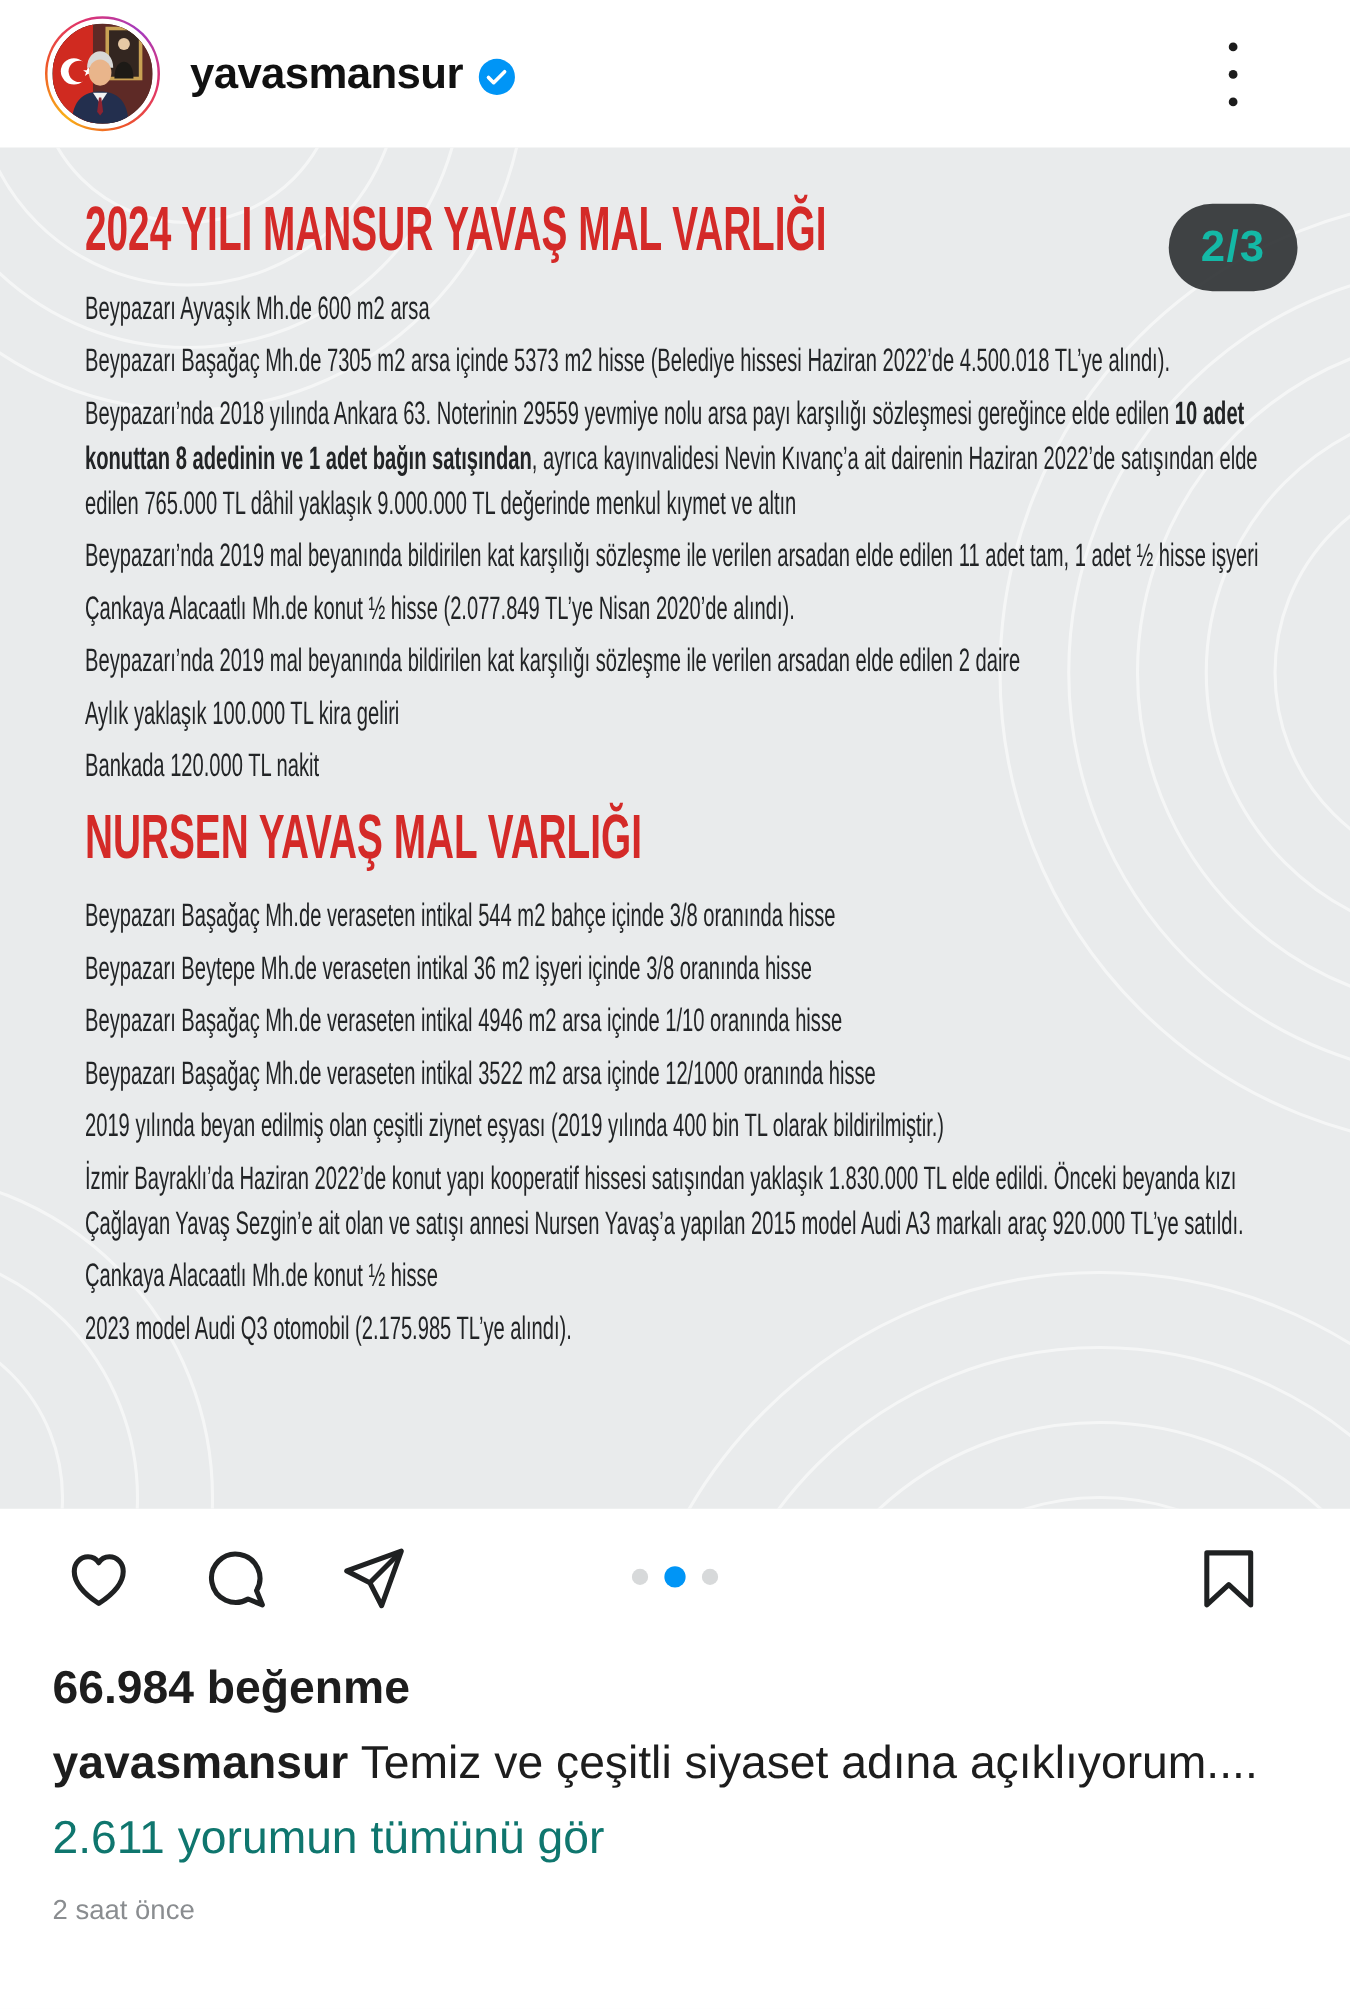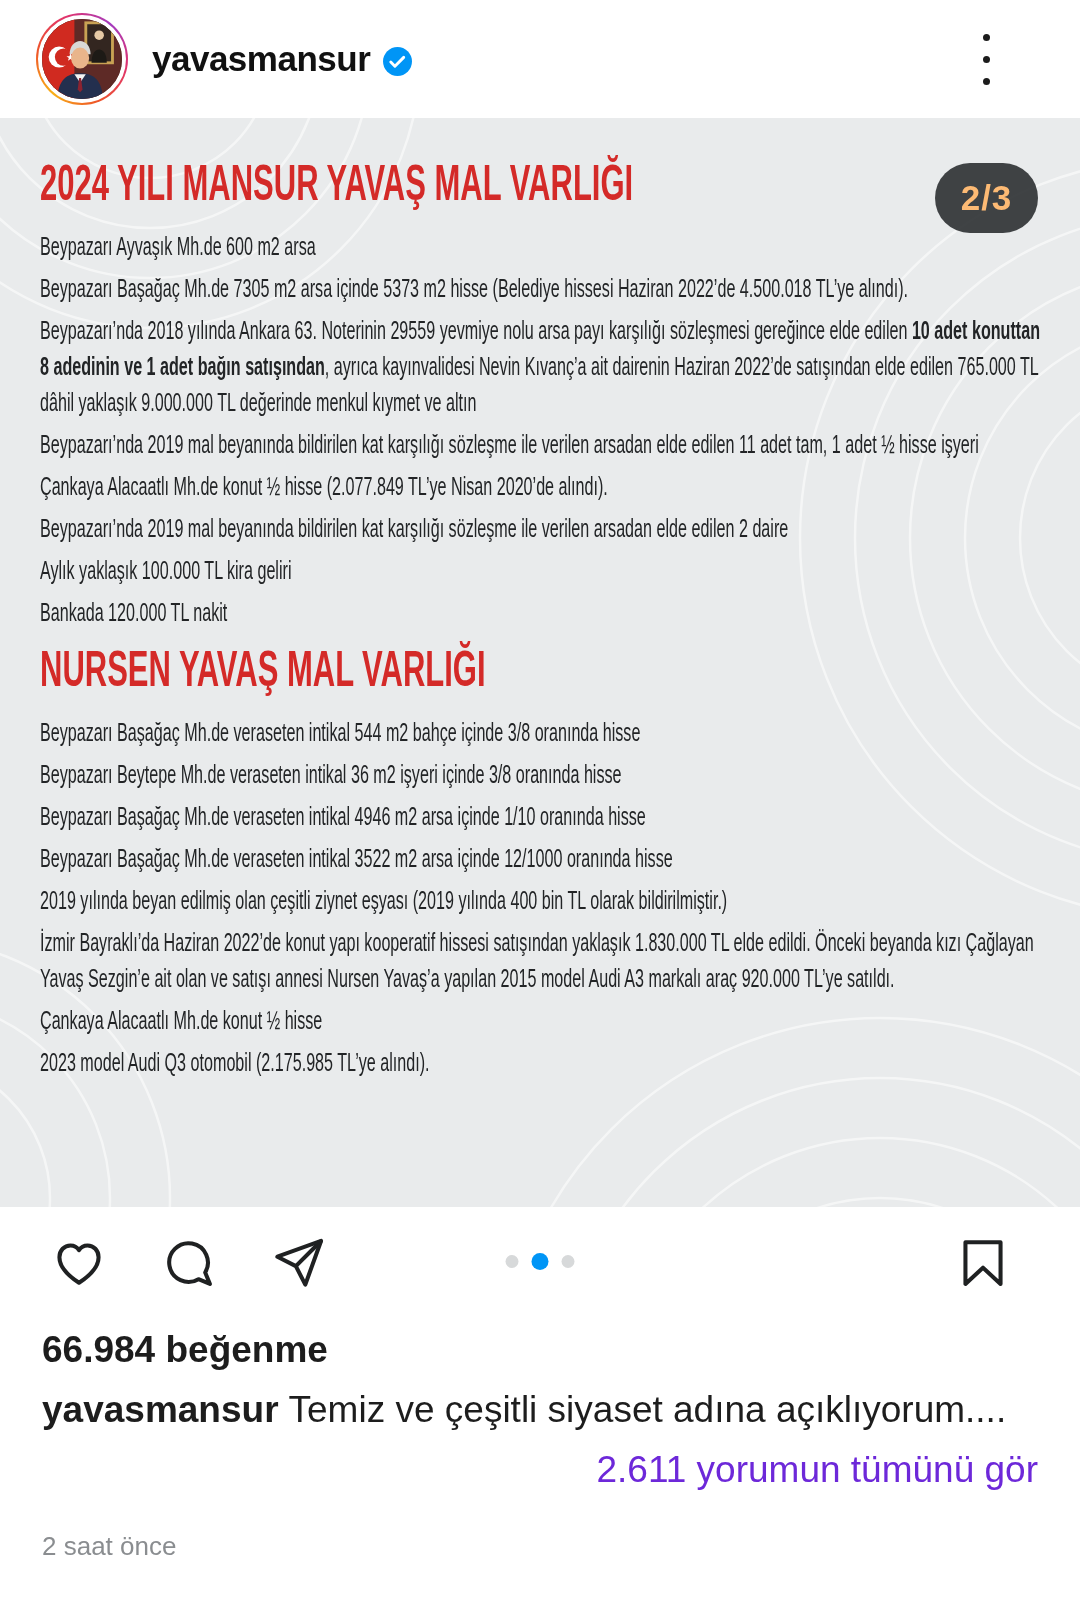--- a/index.html
+++ b/index.html
@@ -14,49 +14,49 @@
   .avatar-img svg{display:block;width:100%;height:100%;}
   .username{font-size:35px;font-weight:700;color:#111;margin-left:24px;letter-spacing:-.5px;cursor:pointer;}
   .verified{width:31px;height:31px;margin-left:12px;margin-top:4px;}
   .menu{margin-left:auto;margin-right:80px;display:flex;flex-direction:column;gap:15px;padding:10px;cursor:pointer;}
   .menu i{width:7px;height:7px;border-radius:50%;background:#1c1c1c;}
 
   
   .post-image{position:relative;height:1089px;background:#e9ebec;overflow:hidden;
     padding:38px 40px;box-sizing:border-box;color:#222426;}
   .waves{position:absolute;inset:0;z-index:0;}
-  .img-content{position:relative;z-index:1;}
+  .img-content{position:relative;z-index:1;margin-left:28px;}
   .img-title{color:#d42a28;font-size:50px;line-height:54px;font-weight:700;margin:0 0 18px;
     white-space:nowrap;width:161%;transform:scaleX(.62);transform-origin:0 0;letter-spacing:0;}
   .img-title.second{margin-top:12px;}
   .img-p{font-size:26px;line-height:36px;font-weight:400;margin:0 0 6px;
     width:161.3%;transform:scaleX(.62);transform-origin:0 0;}
   .img-p b{font-weight:700;}
   .page-badge{position:absolute;z-index:2;top:45px;right:42px;width:103px;height:70px;
-    background:rgba(50,53,55,.93);border-radius:35px;color:#fdba74;font-size:35px;font-weight:700;
+    background:rgba(50,53,55,.93);border-radius:35px;color:#14b8a6;font-size:35px;font-weight:700;
     display:flex;align-items:center;justify-content:center;letter-spacing:1px;}
 
   
   .action-bar{position:relative;display:flex;align-items:center;padding:26px 70px 0 52px;height:60px;}
   .action-bar .left{display:flex;gap:56px;}
   .icon{width:54px;height:54px;cursor:pointer;}
   .icon svg{width:100%;height:100%;display:block;}
   .dots{position:absolute;left:50%;top:46px;transform:translateX(-50%);display:flex;align-items:center;gap:13px;}
   .dot{width:13px;height:13px;border-radius:50%;background:#d7d9da;}
   .dot.active{width:17px;height:17px;background:#0095f6;}
   .save{margin-left:auto;}
 
   
   .post-info{padding:34px 42px 0;color:#1d1d1d;}
   .likes{font-size:37px;font-weight:700;line-height:46px;cursor:pointer;}
   .caption{font-size:37px;line-height:46px;margin-top:14px;}
   .cap-user{font-weight:700;margin-right:10px;cursor:pointer;}
   .more{display:block;color:#8a8d90;cursor:pointer;}
-  .comments{font-size:37px;line-height:46px;color:#6d28d9;margin-top:14px;cursor:pointer;text-align:right;}
-  .time{font-size:26px;line-height:40px;color:#8a8d90;margin-top:33px;}
+  .comments{font-size:37px;line-height:46px;color:#0f766e;margin-top:14px;cursor:pointer;}
+  .time{font-size:22px;line-height:40px;color:#8a8d90;margin-top:15px;}
 </style>
 </head>
 <body>
 
 <div class="header">
   <div class="avatar-ring">
     <div class="avatar-img">
       <svg viewBox="0 0 84 84">
         <rect width="84" height="84" fill="#5e2a26"></rect>
         <rect x="0" y="0" width="34" height="84" fill="#d02a20"></rect>

